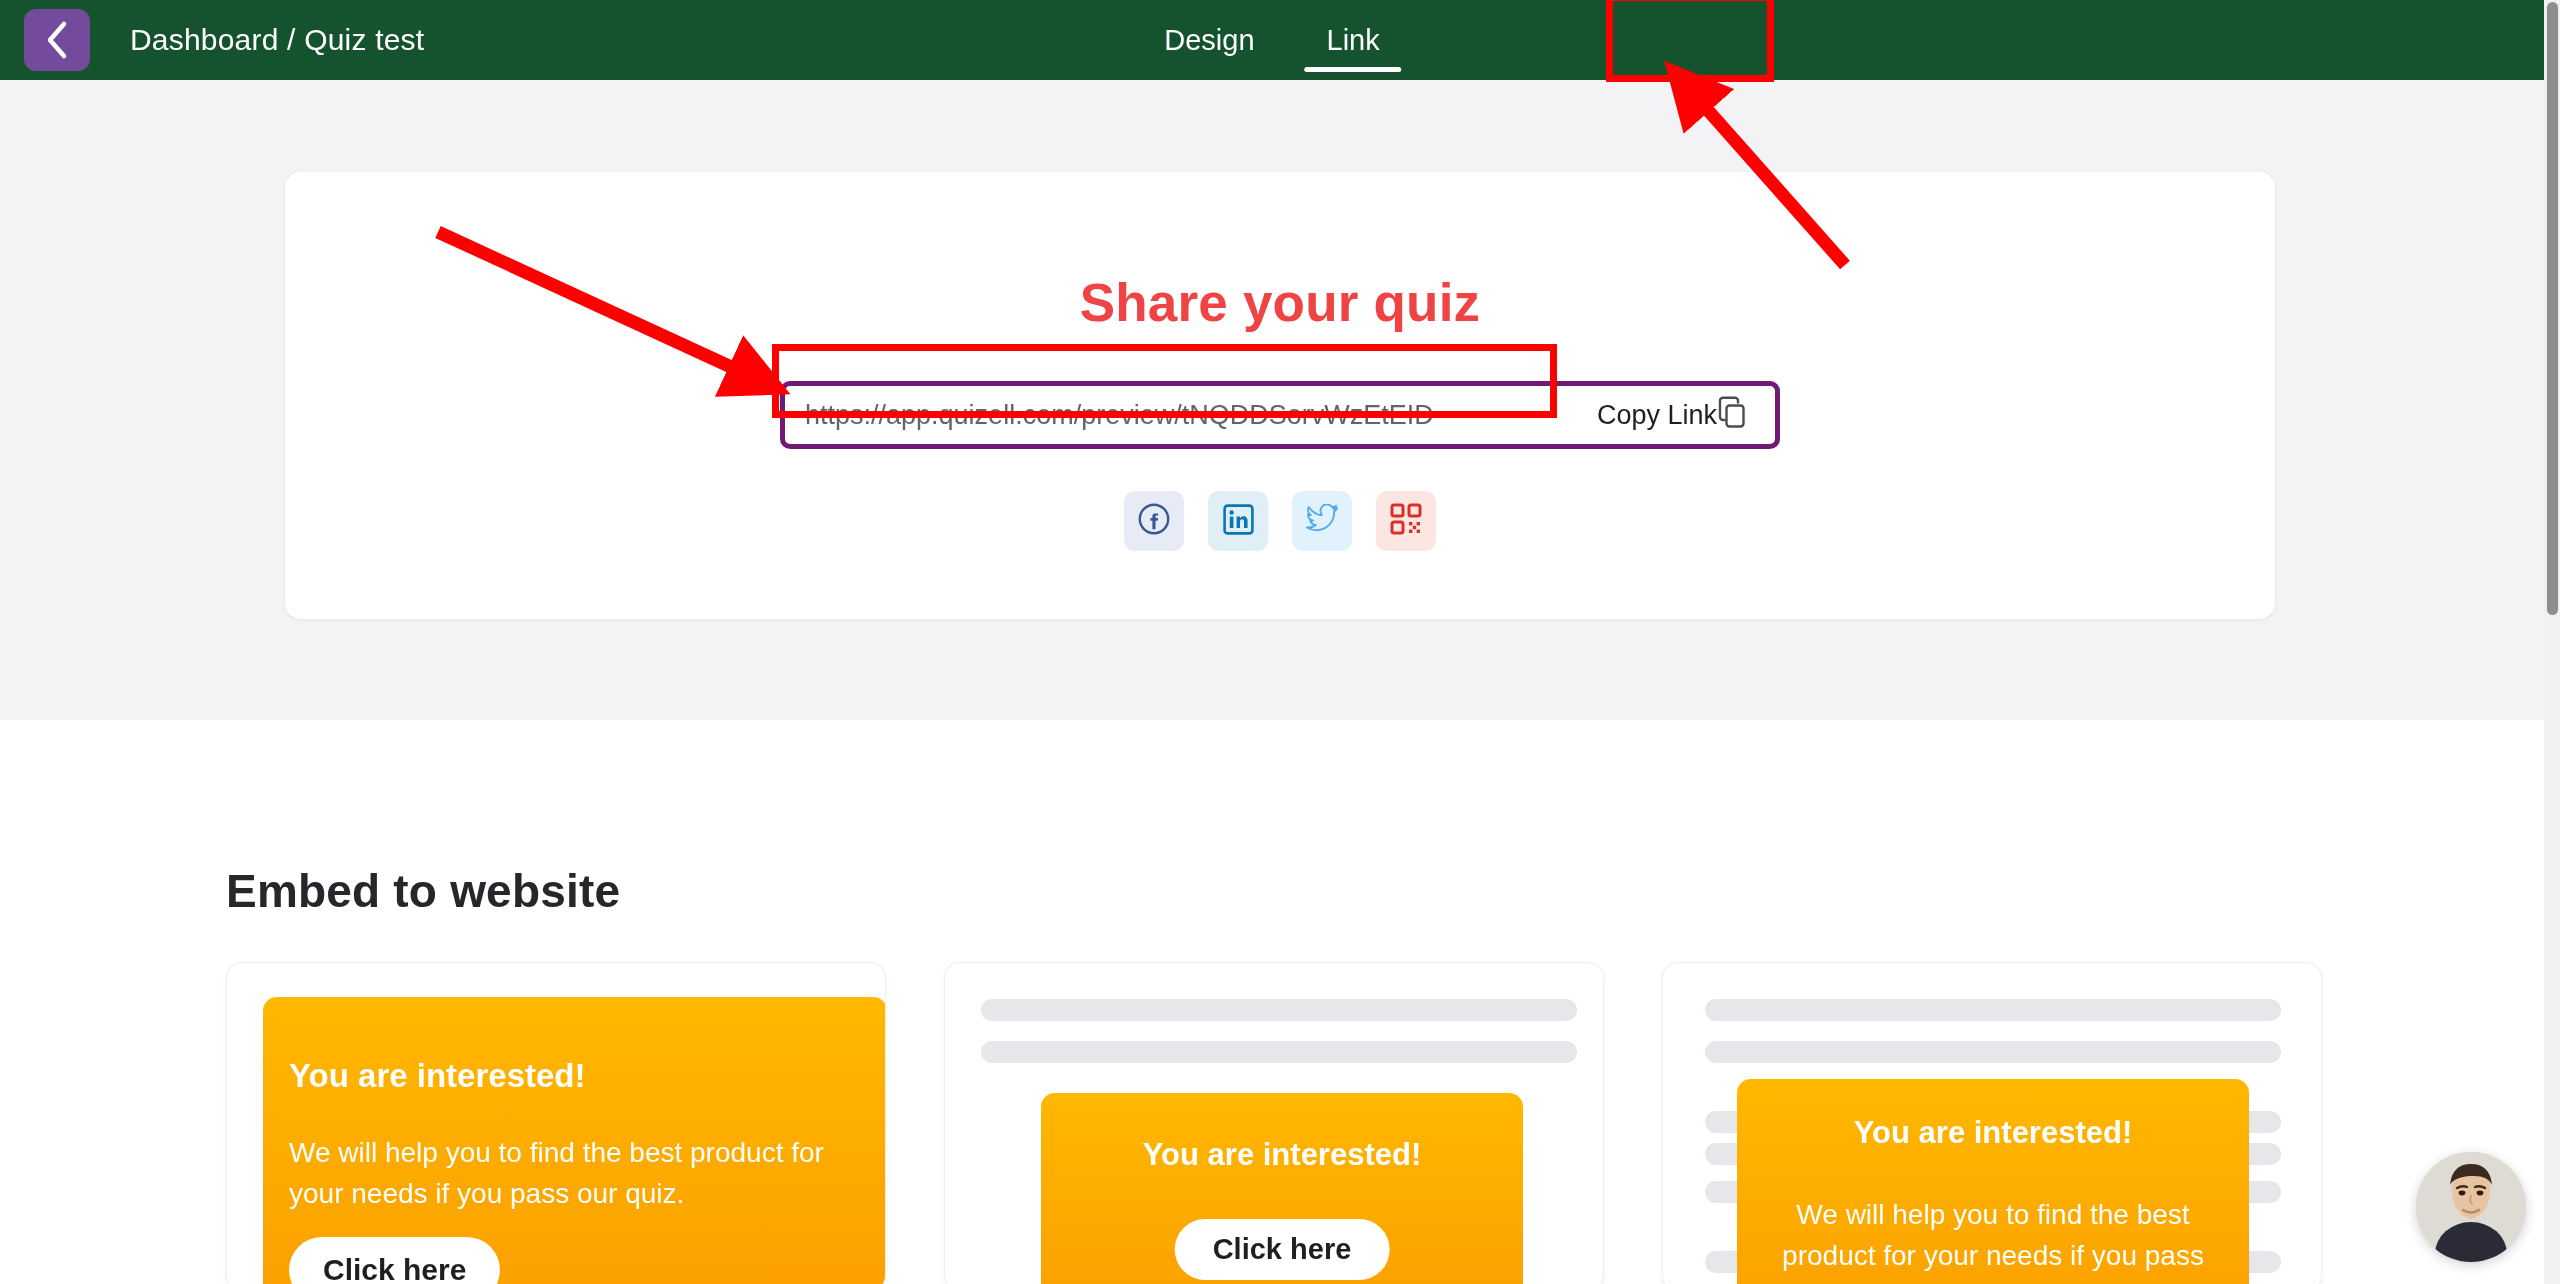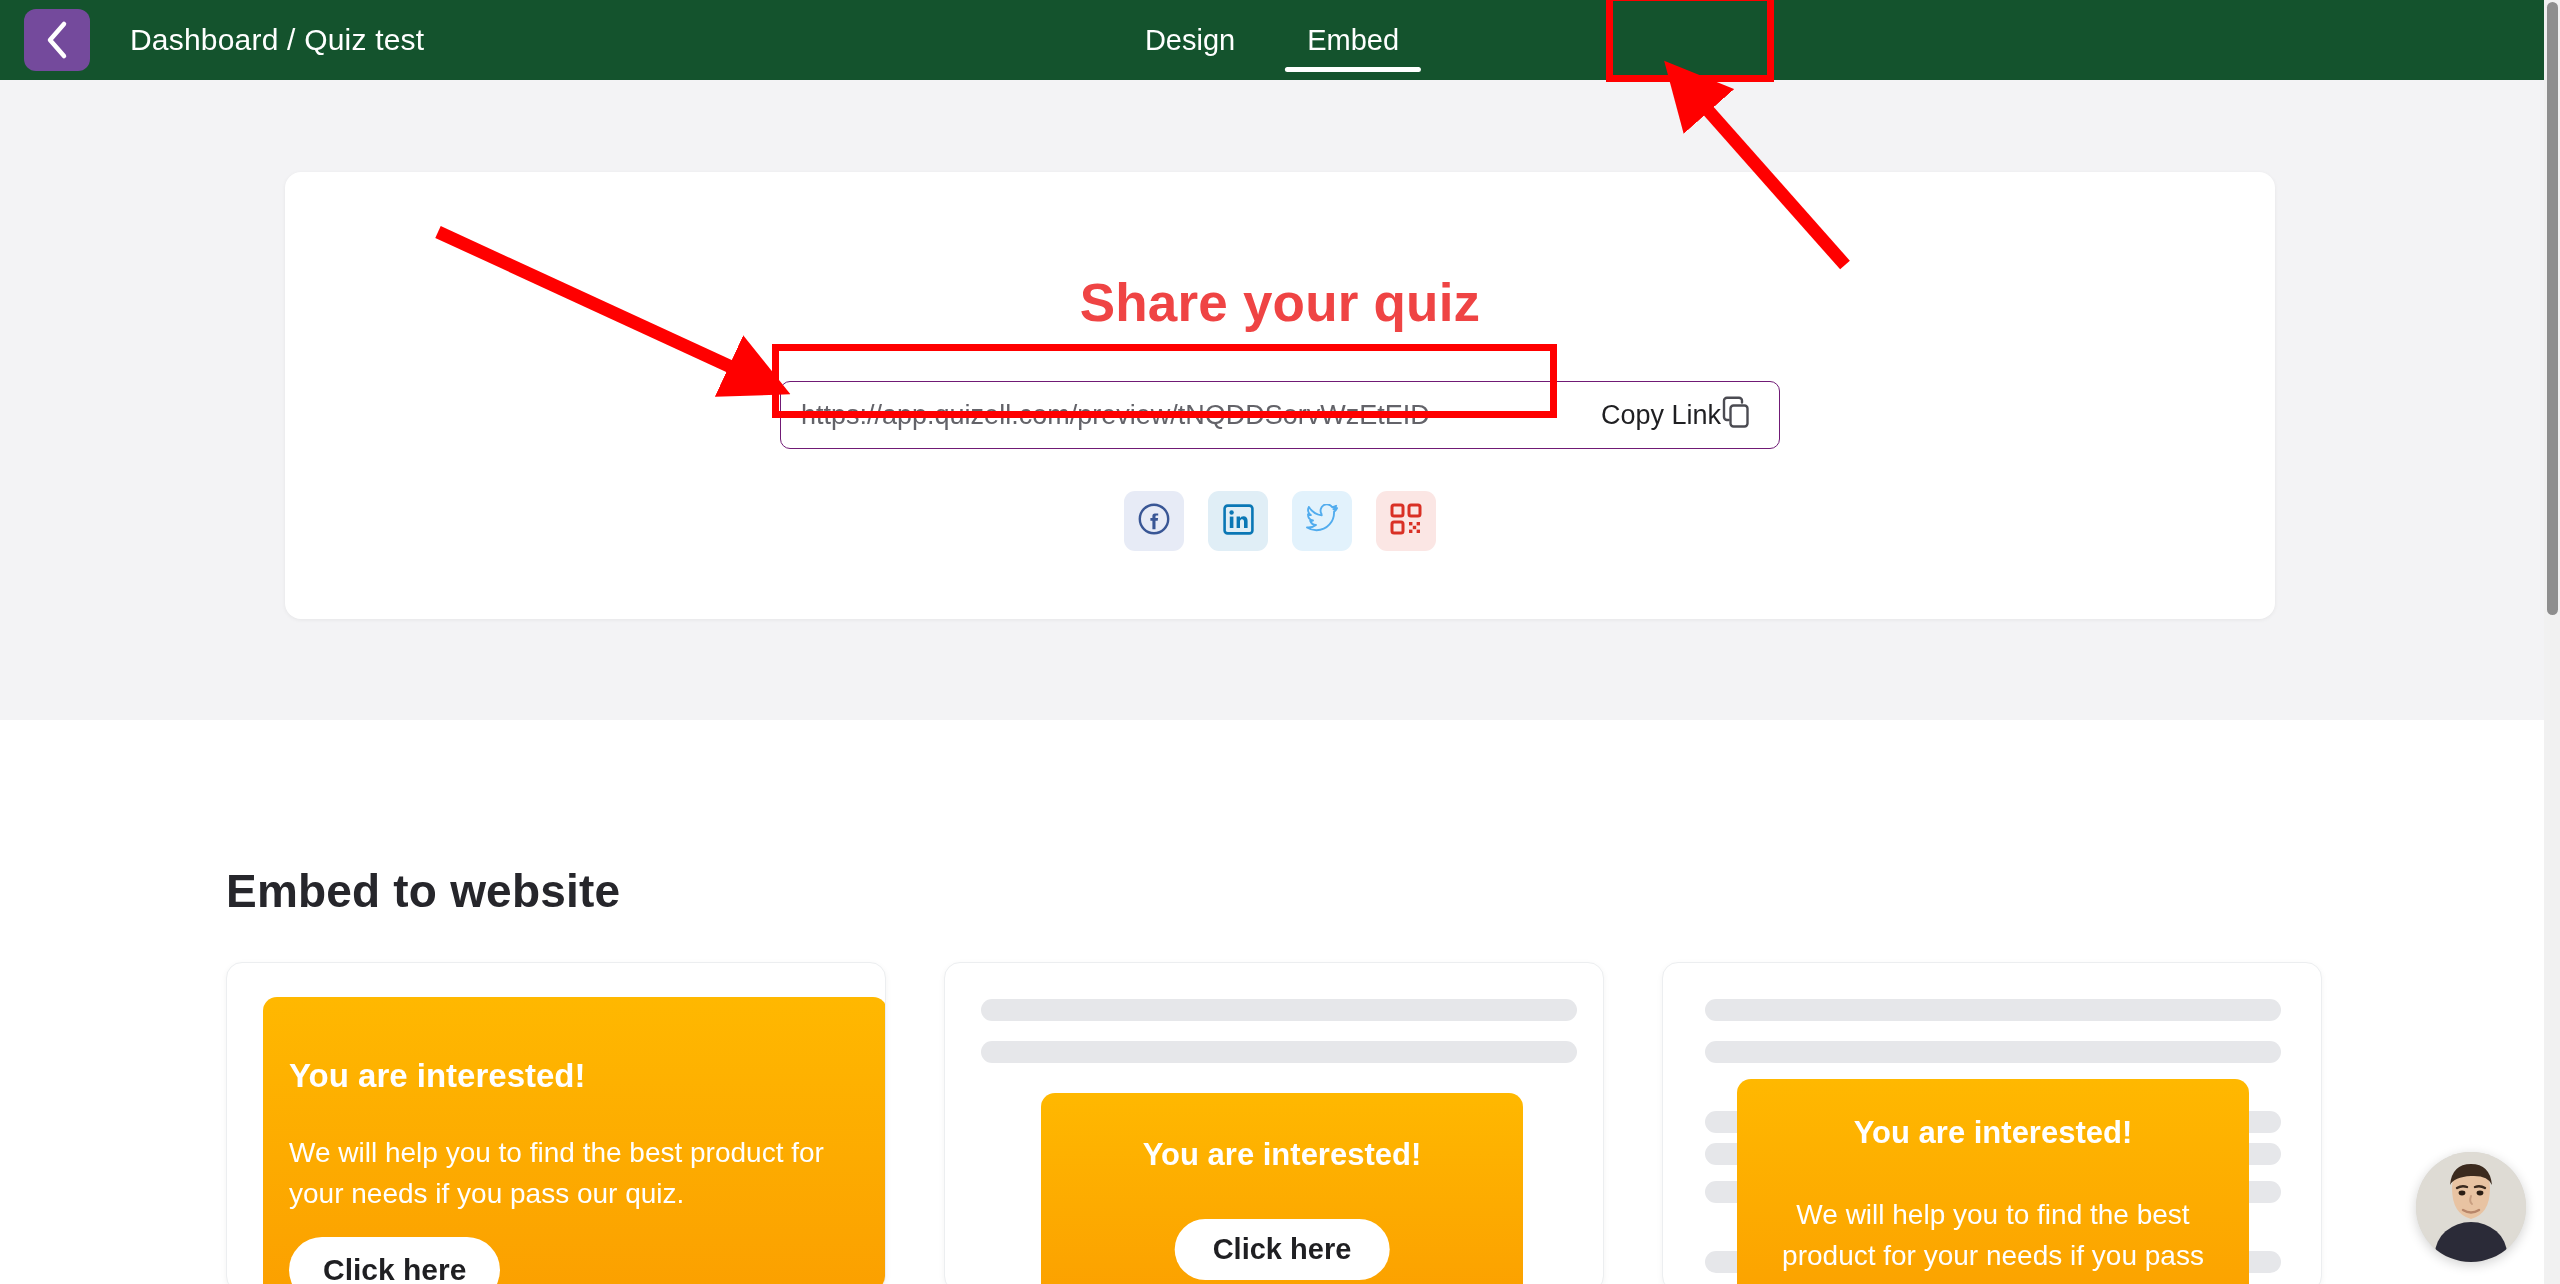--- a/index.html
+++ b/index.html
@@ -110,21 +110,21 @@
     color: #ef4444;
     letter-spacing: .2px;
   }
 
   .link-row {
     margin: 48px auto 0 auto;
     width: 1000px;
     height: 68px;
     display: flex;
     align-items: stretch;
-    border: 1px solid #701a75;
+    border: 5px solid #701a75;
     border-radius: 10px;
     background: #ffffff;
     overflow: hidden;
   }
   .link-input {
     flex: 1 1 auto;
     border: none;
     outline: none;
     padding: 0 20px;
     font-size: 27px;
@@ -287,21 +287,21 @@
       <span>
         <svg width="26" height="40" viewBox="0 0 26 40" fill="none">
           <path d="M20 4 L6 20 L20 36" stroke="#ffffff" stroke-width="4.5" stroke-linecap="round" stroke-linejoin="round"></path>
         </svg>
       </span>
     </div>
     <div class="breadcrumb">Dashboard / Quiz test</div>
 
     <div class="nav-tabs">
       <div class="nav-tab">Design</div>
-      <div class="nav-tab active">Embed</div>
+      <div class="nav-tab active">Link</div>
     </div>
   </div>
 
   <div class="share-card">
     <div class="share-title">Share your quiz</div>
 
     <div class="link-row">
       <input class="link-input" type="text" readonly="" value="https://app.quizell.com/preview/tNQDDSorvWzEtEID" placeholder="https://app.quizell.com/preview/" style="">
       <button class="copy-btn">
         <span>Copy Link</span>

